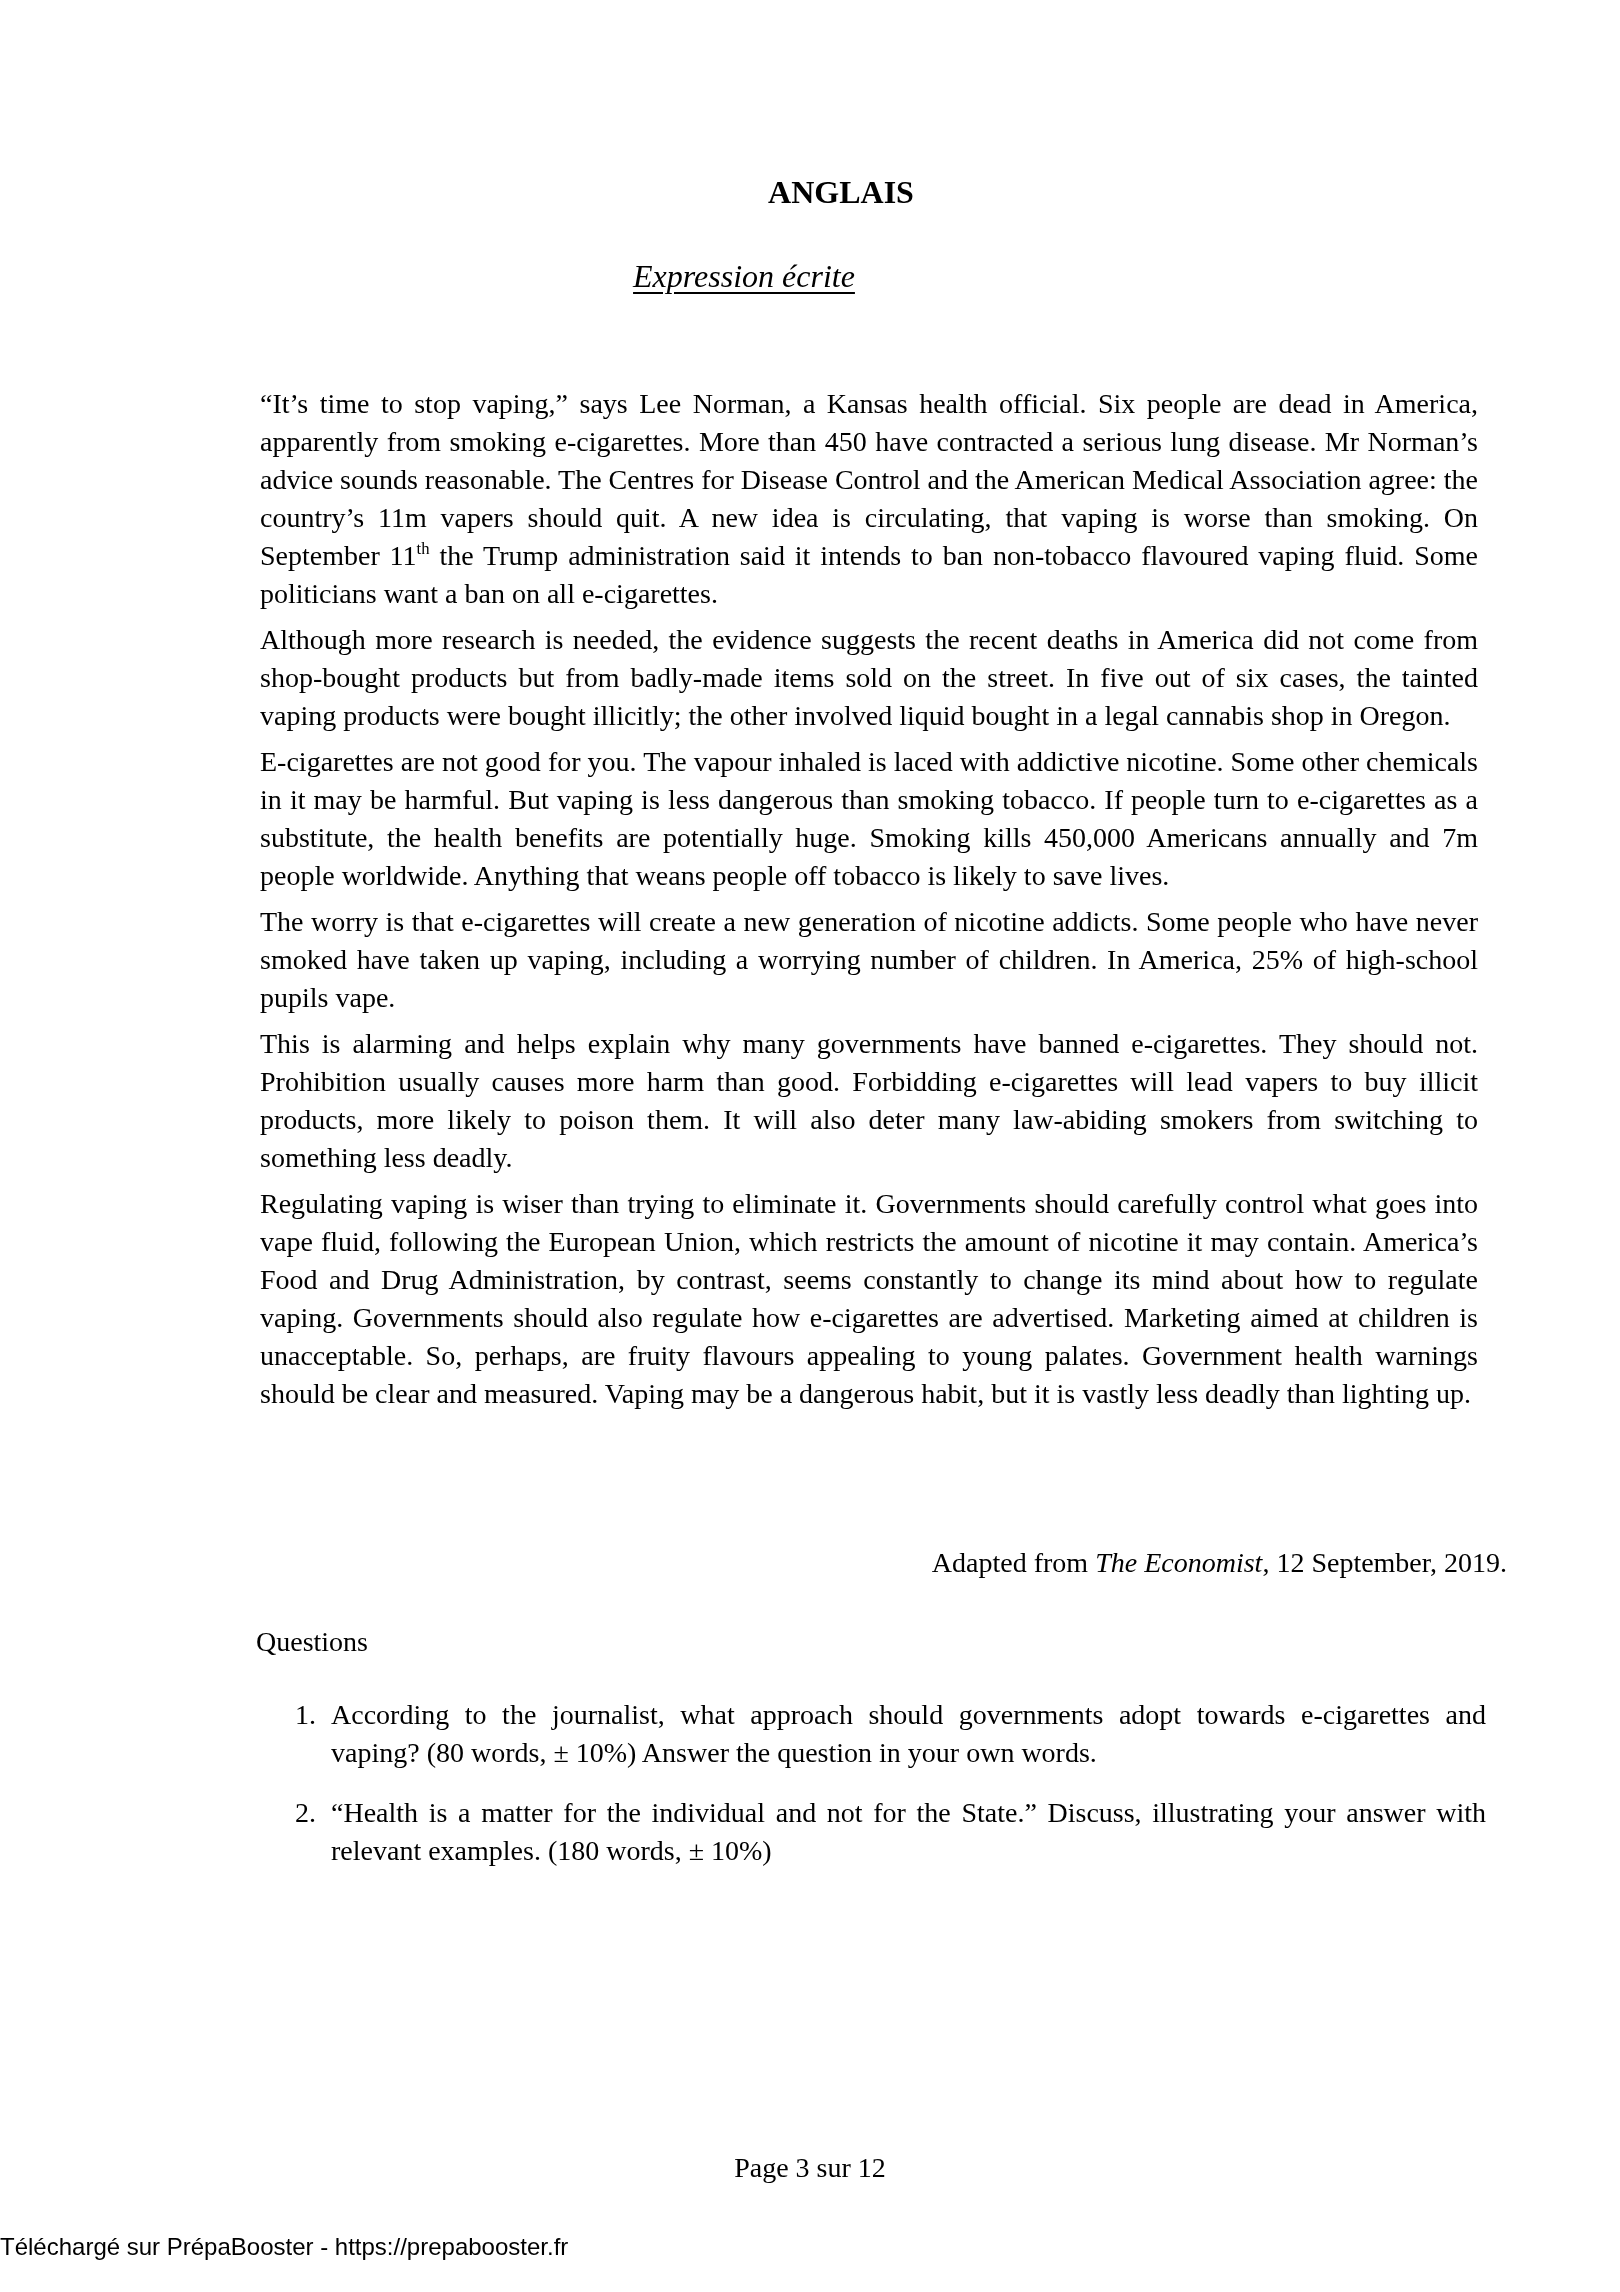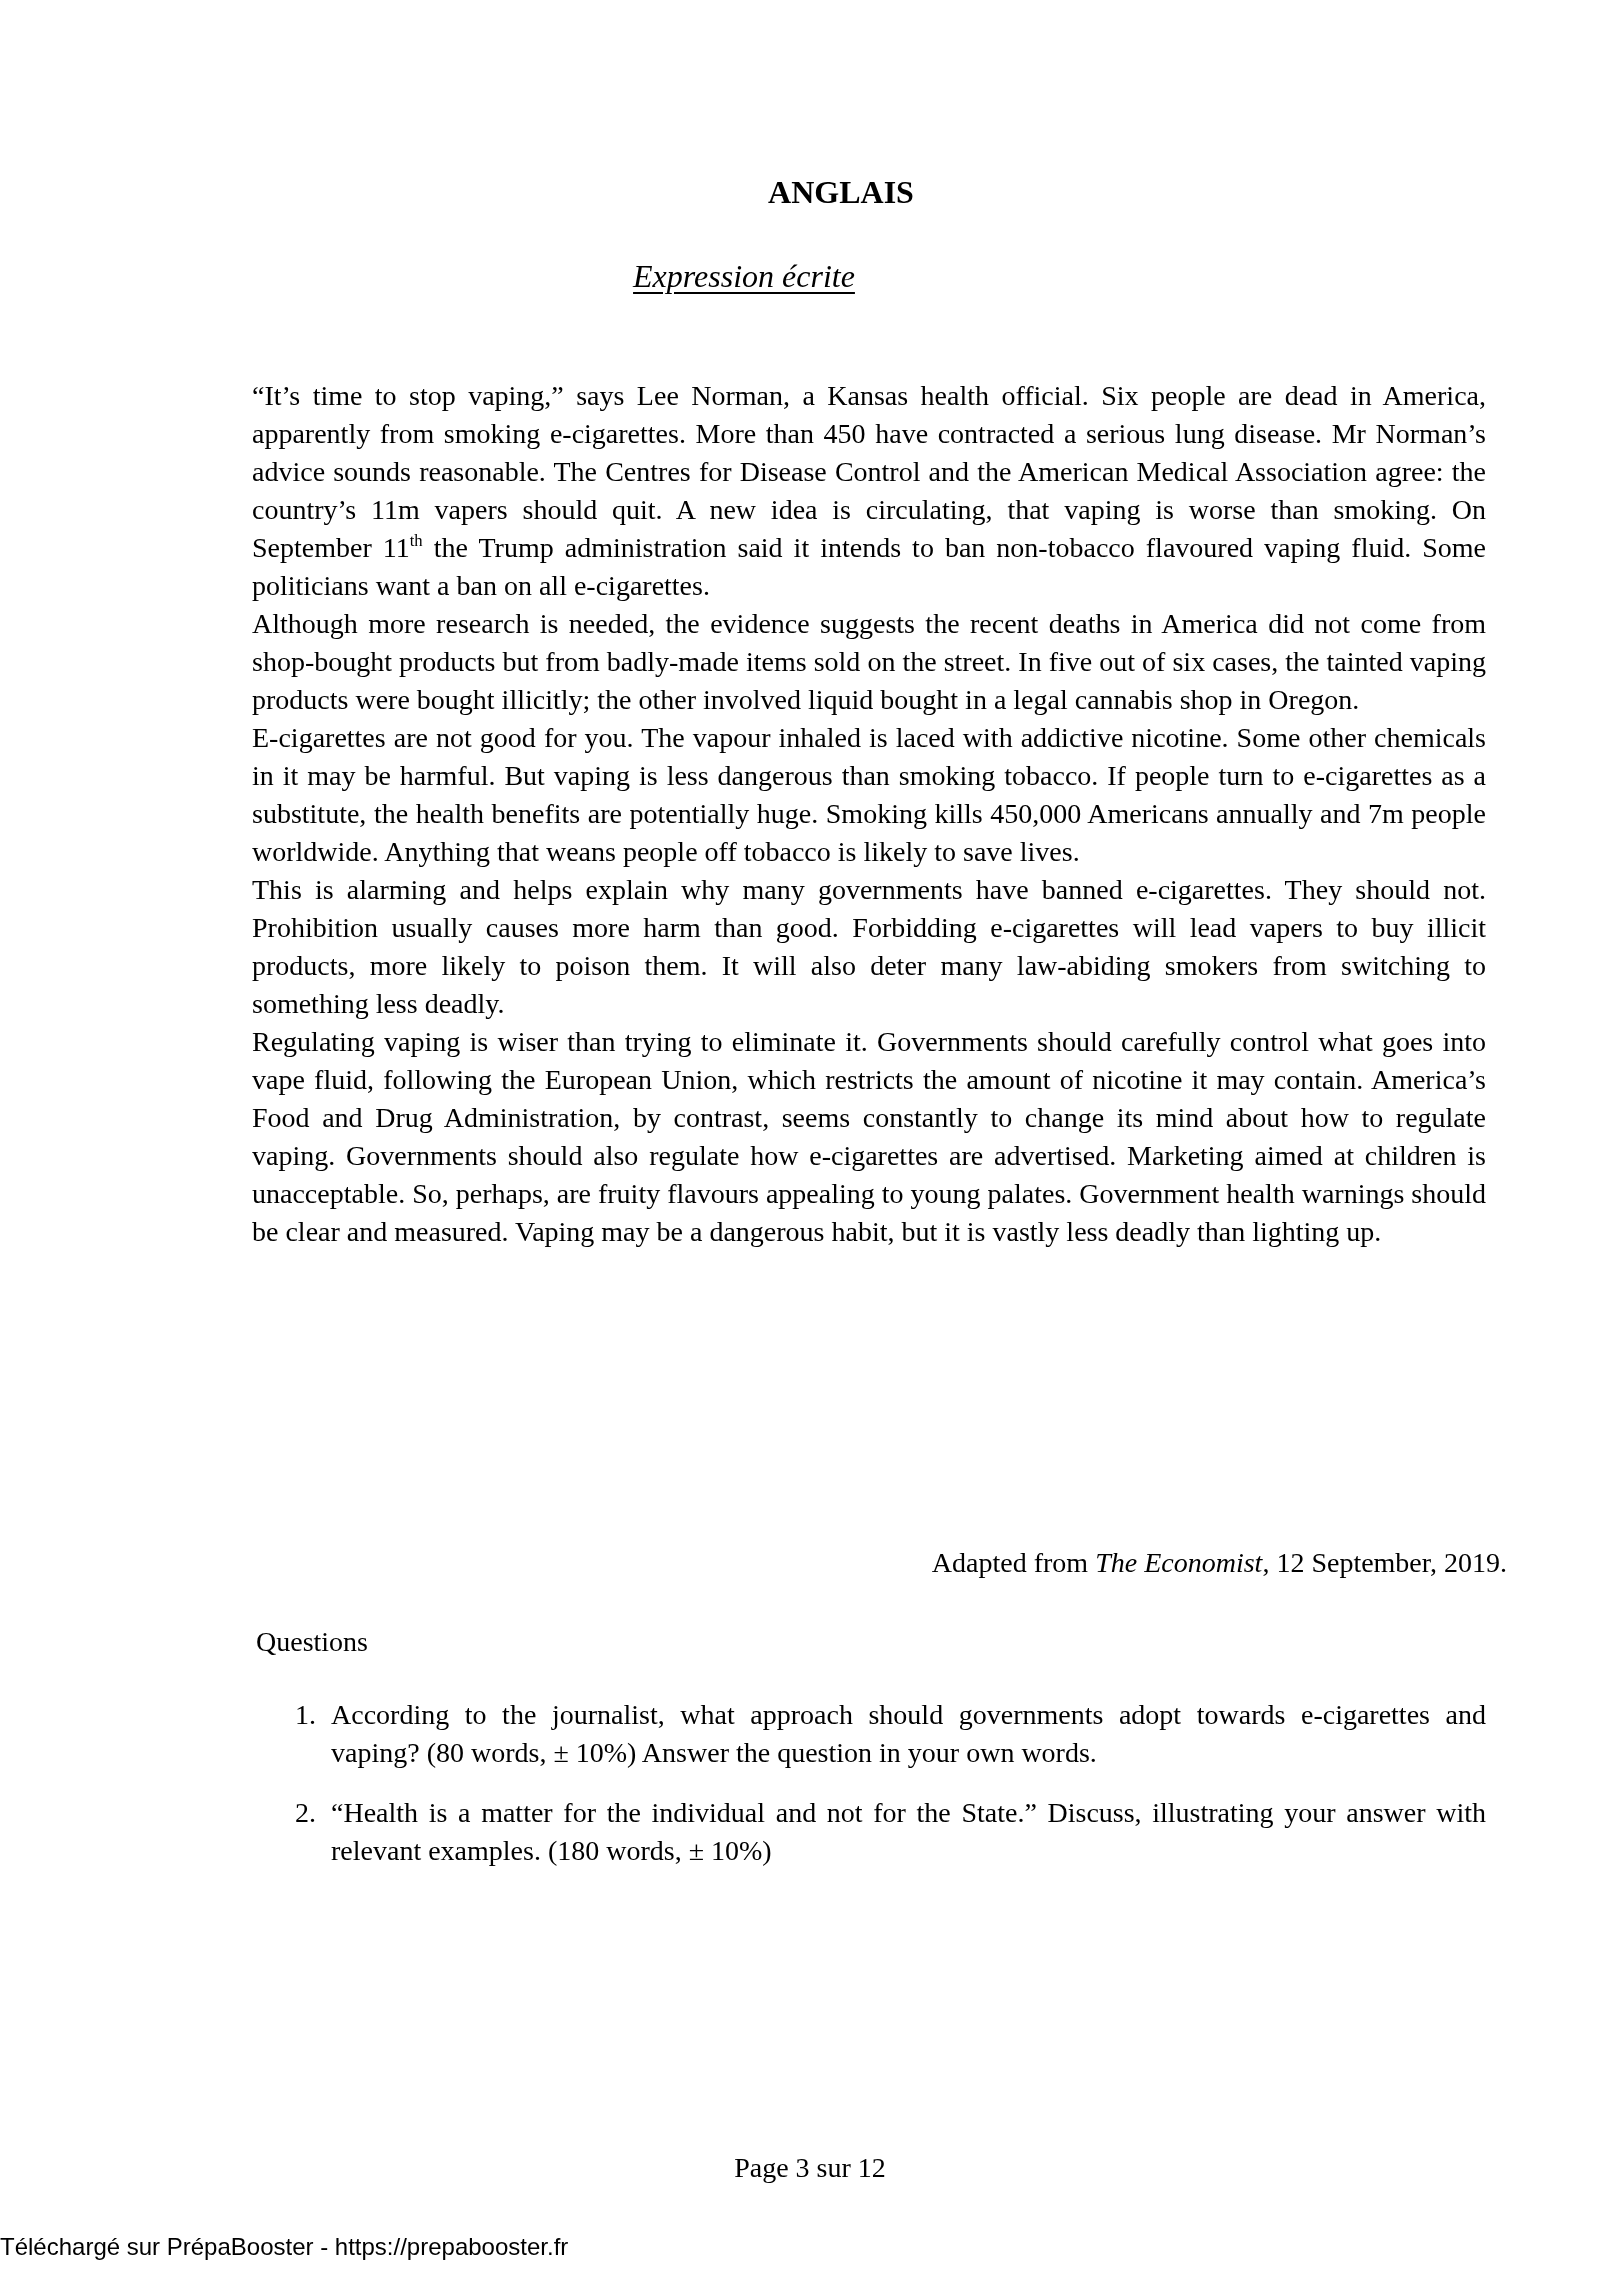--- a/index.html
+++ b/index.html
@@ -1,41 +1,42 @@
 <!DOCTYPE html>
 <html><head>
 <meta charset="utf-8">
 <style>
   html, body { margin: 0; padding: 0; background: #ffffff; }
   body { width: 1620px; height: 2293px; position: relative; overflow: hidden; color: #000; }
   .serif { font-family: "Liberation Serif", "DejaVu Serif", serif; }
   .title { position: absolute; top: 173px; left: 0; width: 1620px; text-align: center; font-size: 32px; font-weight: bold; line-height: 39px; padding-left: 31px; }
   .subtitle { position: absolute; top: 257px; left: 0; width: 1488px; text-align: center; font-size: 32px; font-style: italic; text-decoration: underline; text-decoration-thickness: 2px; text-underline-offset: 4.9px; line-height: 39px; }
   .article { position: absolute; top: 377px; left: 252px; width: 1234px; font-size: 28px; line-height: 38px; text-align: justify; }
-  .article p { margin: 0; }
+  .article p { margin: 8px; }
   .article sup { font-size: 16.7px; line-height: 0; vertical-align: 10.8px; }
   .source { position: absolute; top: 1544px; left: 0; width: 1482px; text-align: right; font-size: 28px; line-height: 37px; padding-left: 25px; }
   .source i { font-style: italic; }
   .questions-heading { position: absolute; top: 1623px; left: 256px; font-size: 28px; line-height: 37px; }
   .questions { position: absolute; top: 1696px; left: 252px; width: 1234px; margin: 0; padding: 0; list-style: none; font-size: 28px; line-height: 38px; }
   .questions li { position: relative; padding-left: 79px; text-align: justify; margin-bottom: 21.6px; }
   .questions .num { position: absolute; left: 43px; top: 0; }
   .page-num { position: absolute; top: 2149px; left: 0; width: 1620px; text-align: center; font-size: 28px; line-height: 37px; }
   .footer { position: absolute; top: 2232px; left: 0; width: 1324px; text-align: left; font-family: "Liberation Sans", "DejaVu Sans", sans-serif; font-size: 24px; line-height: 29px; }
 </style>
 </head>
 <body>
 
 <div class="title serif">ANGLAIS</div>
 <div class="subtitle serif">Expression écrite</div>
 
 <div class="article serif">
   <p><span>“It’s time to stop vaping,” says Lee Norman, a Kansas health official. Six people are dead in America, apparently from smoking e-cigarettes. More than 450 have contracted a serious lung disease. Mr Norman’s advice sounds reasonable. The Centres for Disease Control and the American Medical Association agree: the country’s 11m vapers should quit. A new idea is circulating, that vaping is worse than smoking. On September 11</span><sup>th</sup><span> the Trump administration said it intends to ban non-tobacco flavoured vaping fluid. Some politicians want a ban on all e-cigarettes.</span></p>
   <p>Although more research is needed, the evidence suggests the recent deaths in America did not come from shop-bought products but from badly-made items sold on the street. In five out of six cases, the tainted vaping products were bought illicitly; the other involved liquid bought in a legal cannabis shop in Oregon.</p>
   <p>E-cigarettes are not good for you. The vapour inhaled is laced with addictive nicotine. Some other chemicals in it may be harmful. But vaping is less dangerous than smoking tobacco. If people turn to e-cigarettes as a substitute, the health benefits are potentially huge. Smoking kills 450,000 Americans annually and 7m people worldwide. Anything that weans people off tobacco is likely to save lives.</p>
+  <p>The worry is that e-cigarettes will create a new generation of nicotine addicts. Some people who have never smoked have taken up vaping, including a worrying number of children. In America, 25% of high-school pupils vape.</p>
   <p>This is alarming and helps explain why many governments have banned e-cigarettes. They should not. Prohibition usually causes more harm than good. Forbidding e-cigarettes will lead vapers to buy illicit products, more likely to poison them. It will also deter many law-abiding smokers from switching to something less deadly.</p>
   <p>Regulating vaping is wiser than trying to eliminate it. Governments should carefully control what goes into vape fluid, following the European Union, which restricts the amount of nicotine it may contain. America’s Food and Drug Administration, by contrast, seems constantly to change its mind about how to regulate vaping. Governments should also regulate how e-cigarettes are advertised. Marketing aimed at children is unacceptable. So, perhaps, are fruity flavours appealing to young palates. Government health warnings should be clear and measured. Vaping may be a dangerous habit, but it is vastly less deadly than lighting up.</p>
 </div>
 
 <div class="source serif"><span>Adapted from </span><i>The Economist</i><span>, 12 September, 2019.</span></div>
 
 <div class="questions-heading serif">Questions</div>
 
 <ol class="questions serif">
   <li><span class="num">1.</span><span>According to the journalist, what approach should governments adopt towards e-cigarettes and vaping? (80 words, ± 10%) Answer the question in your own words.</span></li>

